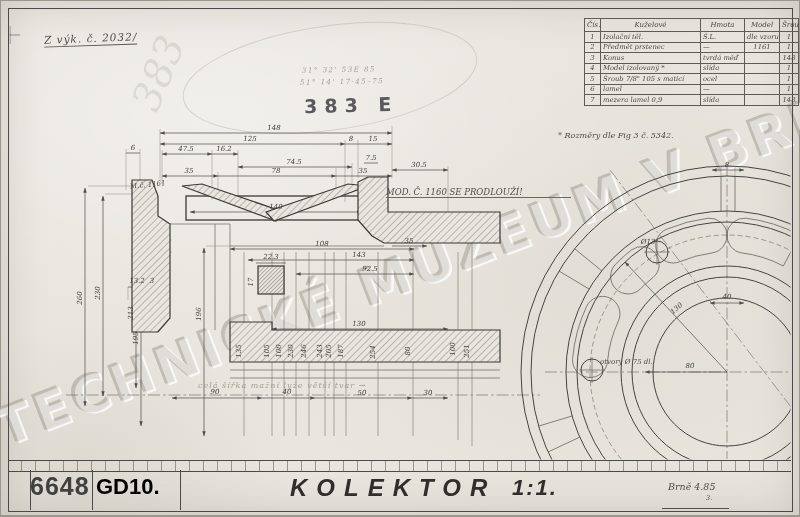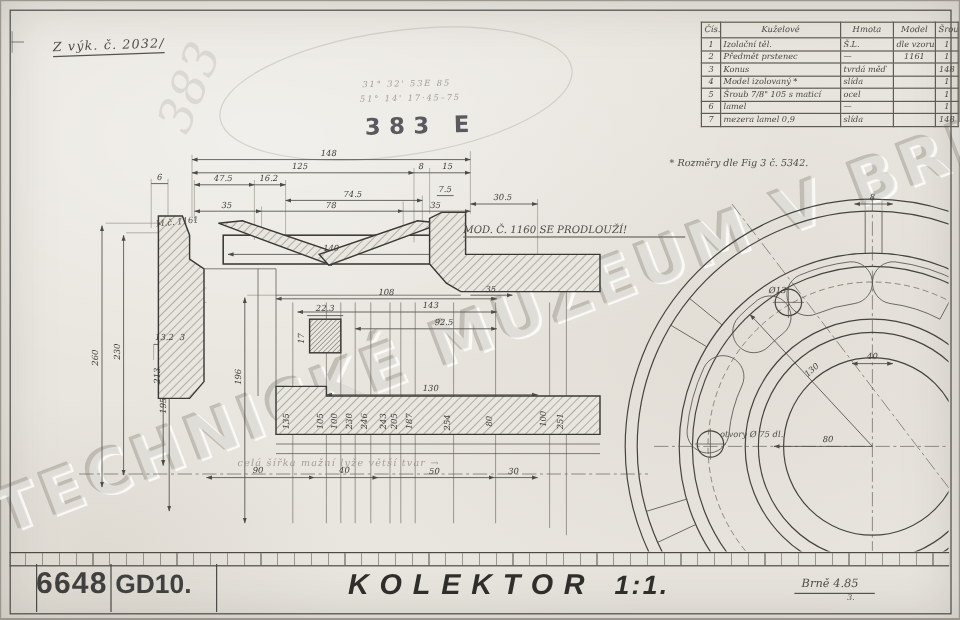--- a/index.html
+++ b/index.html
@@ -27,41 +27,41 @@
   #pencil2{left:300px;top:78px;font-size:7px;letter-spacing:1.5px;transform:rotate(-1deg)}
   #stamp{position:absolute;left:304px;top:94px;font:700 19px "DejaVu Sans",sans-serif;
     letter-spacing:7px;color:#46454b;transform:rotate(-1.5deg);opacity:.88}
   #ghost383{position:absolute;left:120px;top:50px;font:italic 40px "DejaVu Serif",serif;
     color:rgba(150,145,135,.22);transform:rotate(-68deg)}
   #note-flange{left:130px;top:181px;font-size:7px;transform:rotate(-6deg)}
   #note-mod{left:386px;top:187px;font-size:8.5px;width:185px;border-bottom:.7px solid #6a675f}
   #note-dimsref{left:558px;top:131px;font-size:8px}
   #note-pencilbottom{left:198px;top:381px;font-size:8px;letter-spacing:1px}
   #note-holes{left:600px;top:358px;font-size:7px}
-  #signature{left:662px;top:481px;font-size:9.5px;border-bottom:.8px solid #55534d;padding:0 14px 2px 6px}
+  #signature{left:662px;top:481px;font-size:9.5px;border-bottom:.8px solid #55534d;padding:0 14px 16px 6px}
   #signature-sub{left:706px;top:494px;font-size:6.5px}
   
   #parts{position:absolute;left:584px;top:18px;width:214px}
   #parts-title{font:italic 9.5px "DejaVu Serif",serif;color:#45433e;text-align:center;
     letter-spacing:2px;border-bottom:1px solid #4e4c47;width:150px;margin:0 auto 6px auto;padding-bottom:1px}
   #parts table{border-collapse:collapse;width:100%;table-layout:fixed}
   #parts th,#parts td{border:.8px solid #5f5c54;font:italic 6.8px "DejaVu Serif",serif;
     color:#4a4843;padding:0 2px;height:9.5px;overflow:hidden;white-space:nowrap;text-align:left}
   #parts th{height:12px;text-align:center;font-size:7px}
   #parts td:first-child,#parts td:nth-child(4),#parts td:nth-child(5){text-align:center}
   #parts td:nth-child(3){text-align:left}
   
   #tb-strip{position:absolute;left:8px;top:460px;width:783px;height:10px;
     border-top:1px solid #4b4a46;border-bottom:1.4px solid #4b4a46;
     background:repeating-linear-gradient(90deg,transparent 0 13px,rgba(90,87,80,.55) 13px 14px)}
   .tb-div{position:absolute;top:470px;height:40px;border-left:1.4px solid #4b4a46}
   #tb-num{position:absolute;left:30px;top:472px;width:62px;text-align:left;
     font:700 25px "Liberation Sans",sans-serif;color:#404040;letter-spacing:1px}
   #tb-code{position:absolute;left:96px;top:474px;width:84px;
-    font:700 22px "Liberation Sans",sans-serif;color:#404040}
+    font:700 22px "Liberation Sans",sans-serif;color:#000000}
   #tb-title{position:absolute;left:290px;top:474px;
     font:700 italic 24px "Liberation Sans",sans-serif;color:#2f2e2a;letter-spacing:9px}
   #tb-scale{position:absolute;left:512px;top:475px;
     font:700 italic 22px "Liberation Sans",sans-serif;color:#2f2e2a;letter-spacing:2px}
   svg{position:absolute;left:0;top:0}
   .ext{stroke:#8d897f;stroke-width:.5;fill:none}
   .b{stroke:#6f6b62;stroke-width:.55;fill:none}
   .dim{stroke:#4e4c47;stroke-width:.7;fill:none}
   .out{stroke:#3a3935;stroke-width:1.3;fill:none}
   .thin{stroke:#55524b;stroke-width:.6;fill:none}

